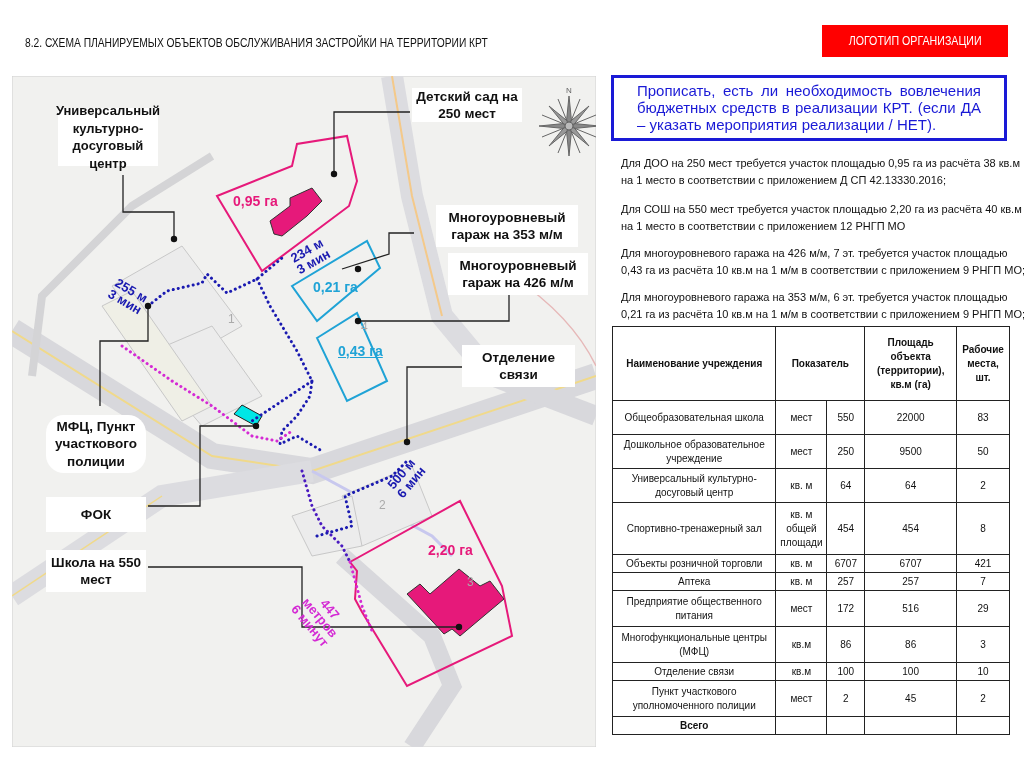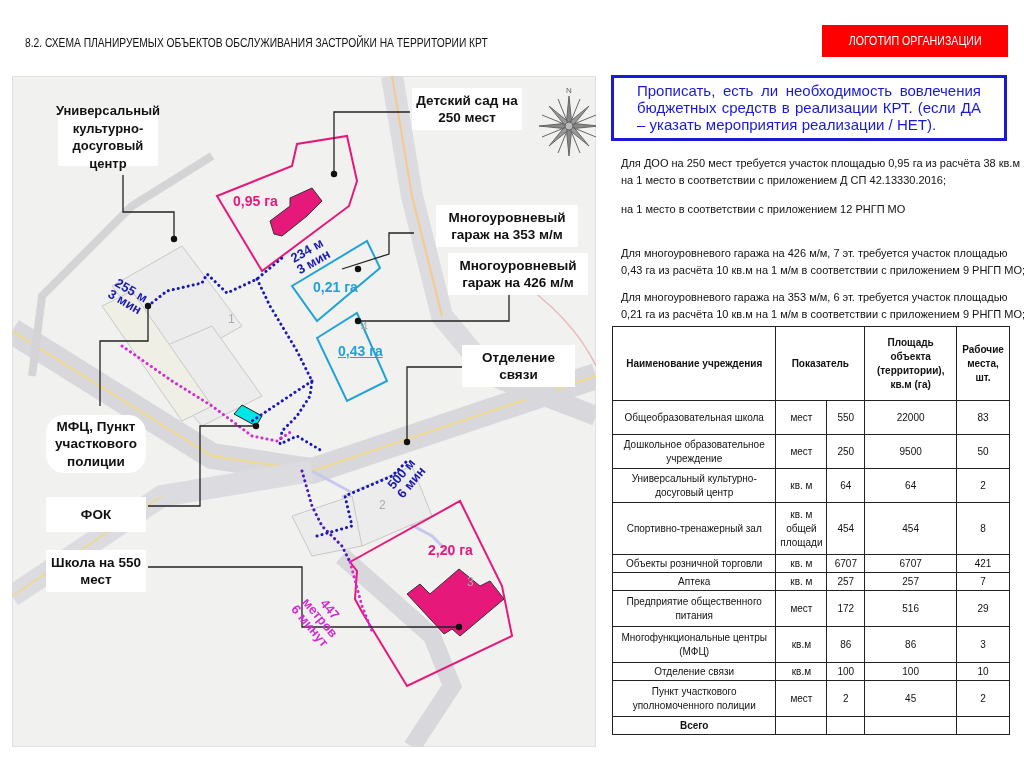--- a/index.html
+++ b/index.html
@@ -113,21 +113,21 @@
       <path d="M-20 -20 L2 -2 L20 20 L-2 2 Z" fill="#999"></path>
       <path d="M20 -20 L2 2 L-20 20 L-2 -2 Z" fill="#999"></path>
       <path d="M-11 -27 L0 0 L11 27 M27 -11 L0 0 L-27 11 M11 -27 L0 0 L-11 27 M-27 -11 L0 0 L27 11" fill="none"></path>
     </g>
     <circle r="4" fill="#bbb" stroke="#666"></circle>
     <text x="-3" y="-33" font-size="8" fill="#666" font-family="Liberation Sans, sans-serif">N</text>
   </g>
 </svg>
 
 <div class="label-box" style="left:58px;top:108px;width:100px;height:58px;font-size:13px;">Универсальный культурно-досуговый центр</div>
-<div class="label-box" style="left:412px;top:88px;width:110px;height:42px;">Детский сад на 250 мест</div>
+<div class="label-box" style="left:412px;top:88px;width:110px;height:34px;">Детский сад на 250 мест</div>
 <div class="label-box" style="left:436px;top:205px;width:142px;height:42px;">Многоуровневый гараж на 353 м/м</div>
 <div class="label-box" style="left:437px;top:253px;width:140px;height:42px;margin-left:11px;">Многоуровневый гараж на 426 м/м</div>
 <div class="label-box" style="left:462px;top:345px;width:113px;height:42px;">Отделение связи</div>
 <div class="label-box" style="left:46px;top:415px;width:100px;height:58px;border-radius:18px;">МФЦ, Пункт участкового полиции</div>
 <div class="label-box" style="left:46px;top:497px;width:100px;height:35px;">ФОК</div>
 <div class="label-box" style="left:46px;top:550px;width:100px;height:42px;">Школа на 550 мест</div>
 
 <div class="ga" style="left:233px;top:193px;color:#e6197a;">0,95 га</div>
 <div class="ga" style="left:313px;top:279px;color:#1fa3d6;">0,21 га</div>
 <div class="ga" style="left:338px;top:343px;color:#1fa3d6;text-decoration:underline;">0,43 га</div>
@@ -153,20 +153,21 @@
 
 <div class="note-box">
   <span>Прописать, есть ли необходимость вовлечения бюджетных средств в реализации КРТ. (если ДА – указать мероприятия реализации / НЕТ).</span>
 </div>
 
 <div class="para" style="top:155px;">
   <p>Для ДОО на 250 мест требуется участок площадью 0,95 га из расчёта 38 кв.м</p>
   <p>на 1 место в соответствии с  приложением Д СП 42.13330.2016;</p>
 </div>
 <div class="para" style="top:201px;">
+  <p>Для СОШ на 550 мест требуется участок площадью 2,20 га из расчёта 40 кв.м</p>
   <p>на 1 место в соответствии с приложением 12 РНГП МО</p>
 </div>
 <div class="para" style="top:245px;">
   <p>Для многоуровневого гаража на 426 м/м, 7 эт. требуется участок площадью</p>
   <p>0,43 га из расчёта 10 кв.м на 1 м/м  в соответствии с приложением 9 РНГП МО;</p>
 </div>
 <div class="para" style="top:289px;">
   <p> Для многоуровневого гаража на 353 м/м, 6 эт. требуется участок площадью</p>
   <p>0,21 га из расчёта 10 кв.м на 1 м/м  в соответствии с приложением 9 РНГП МО;</p>
 </div>

